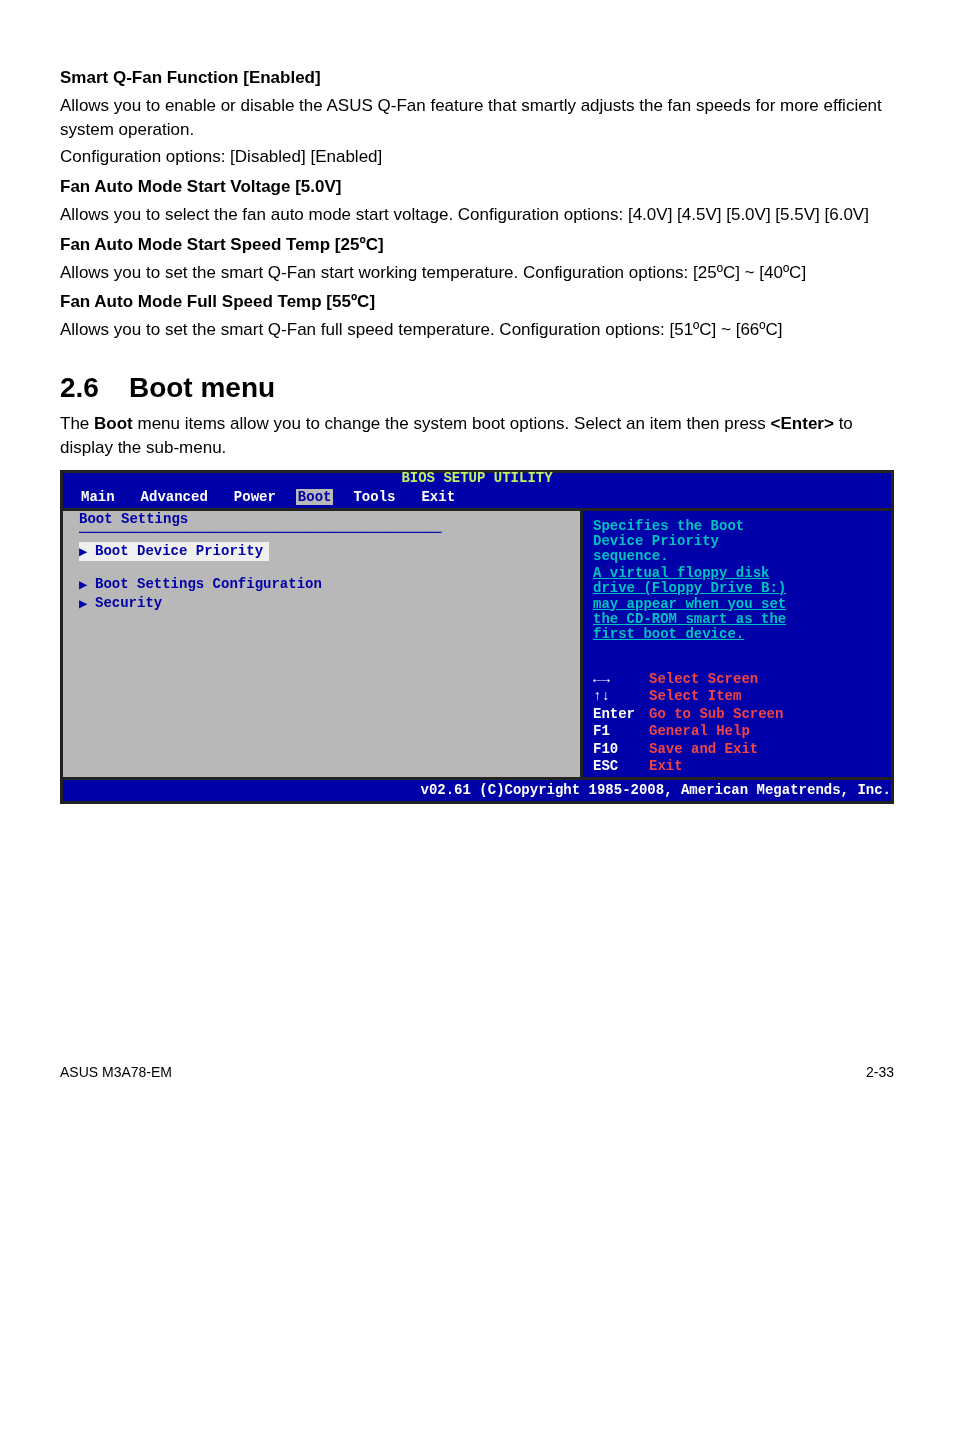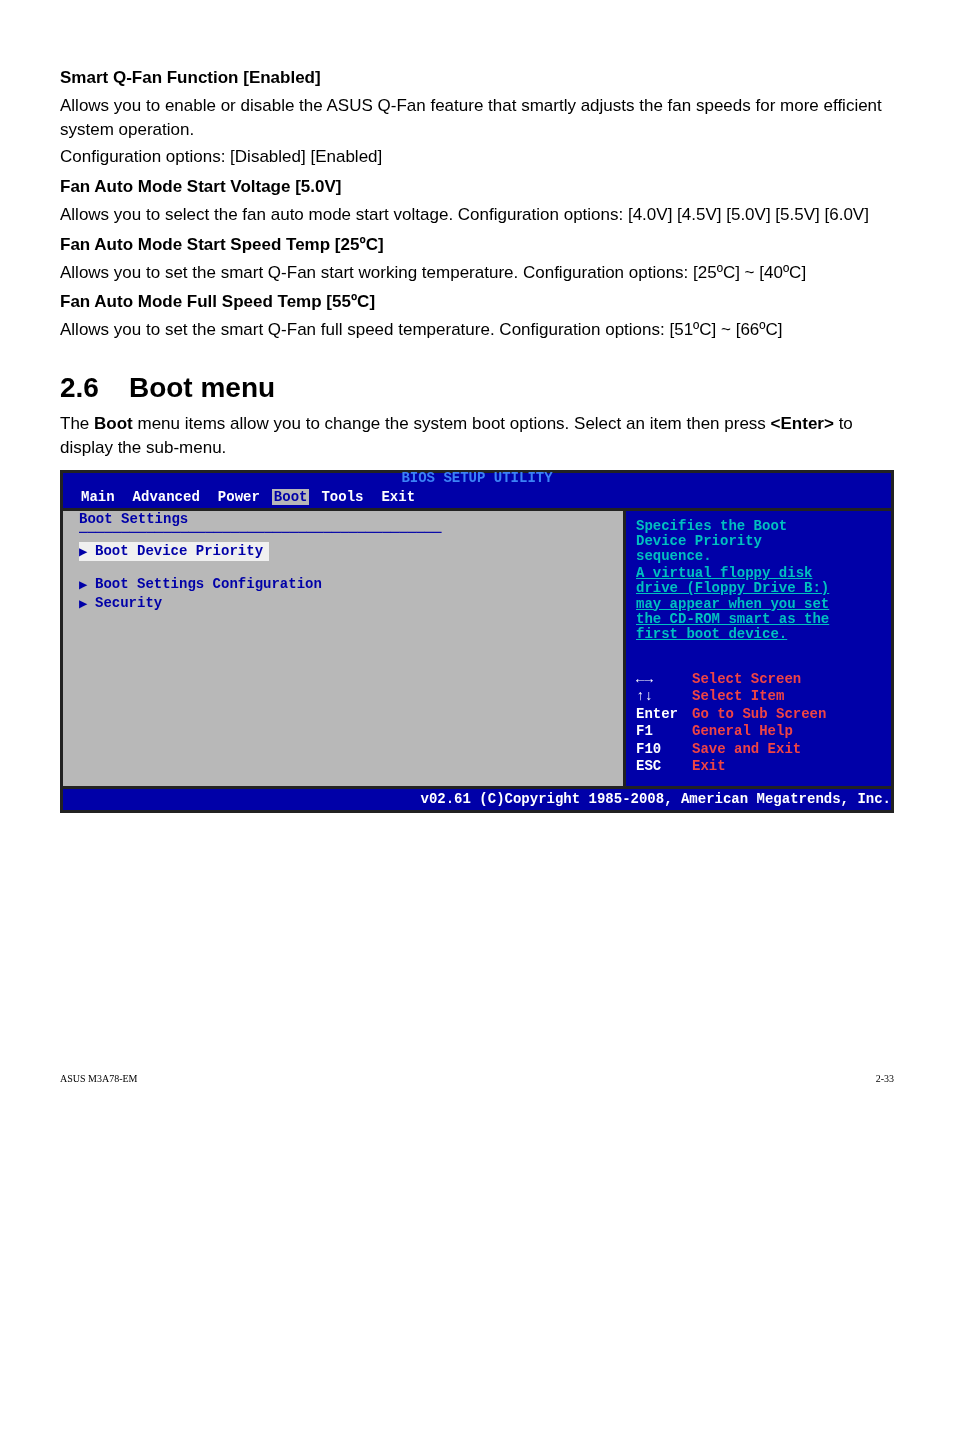--- a/index.html
+++ b/index.html
@@ -36,34 +36,34 @@
       width: 100%;
       border: 3px solid #222;
       background: #0000a8;
       font-family: "Courier New", monospace;
       font-size: 14px;
       font-weight: bold;
       margin-top: 10px;
       position: relative;
     }
     .bios-titlebar {
-      color: #3b82f6;
+      color: #bef264;
       text-align: center;
       font-size: 14px;
       line-height: 1;
       padding: 0;
       position: relative;
       top: -2px;
     }
     .bios-menubar {
       background: #0000a8;
       color: #fff;
       padding: 2px 12px 3px 12px;
       display: flex;
-      gap: 6px;
+      gap: 14px;
     }
     .bios-menubar .tab {
       padding: 0 6px;
     }
     .bios-menubar .tab.active {
       background: #b8b8b8;
       color: #0000a8;
       padding: 0 2px;
     }
     .bios-main {
@@ -71,24 +71,24 @@
       border-top: 3px solid #222;
     }
     .bios-left {
       flex: 1;
       background: #b8b8b8;
       color: #0000a8;
       padding: 0 16px 20px 16px;
       min-height: 260px;
     }
     .bios-right {
-      width: 268px;
+      width: 311px;
       background: #0000a8;
       color: #00c0c0;
-      padding: 8px 10px 10px 10px;
+      padding: 8px 10px 1px 10px;
       border-left: 3px solid #222;
     }
     .bios-left .title-row {
       margin-bottom: 2px;
     }
     .bios-left .divider {
       color: #0000a8;
       overflow: hidden;
       white-space: nowrap;
       font-family: monospace;
@@ -149,22 +149,21 @@
       padding: 2px 0 3px 0;
       border-top: 3px solid #222;
     }
     .arrow-icons {
       color: #ffffff;
     }
     .page-footer {
       margin-top: 260px;
       display: flex;
       justify-content: space-between;
-      font-size: 10px;
-      font-family: Liberation Serif, serif;
+      font-size: 14px;
     }
   </style>
 </head>
 <body>
 
 <div class="section-heading">Smart Q-Fan Function [Enabled]</div>
 <div class="section-body">Allows you to enable or disable the ASUS Q-Fan feature that smartly adjusts the fan speeds for more efficient system operation.</div>
 <div class="section-body">Configuration options: [Disabled] [Enabled]</div>
 
 <div class="section-heading">Fan Auto Mode Start Voltage [5.0V]</div>

